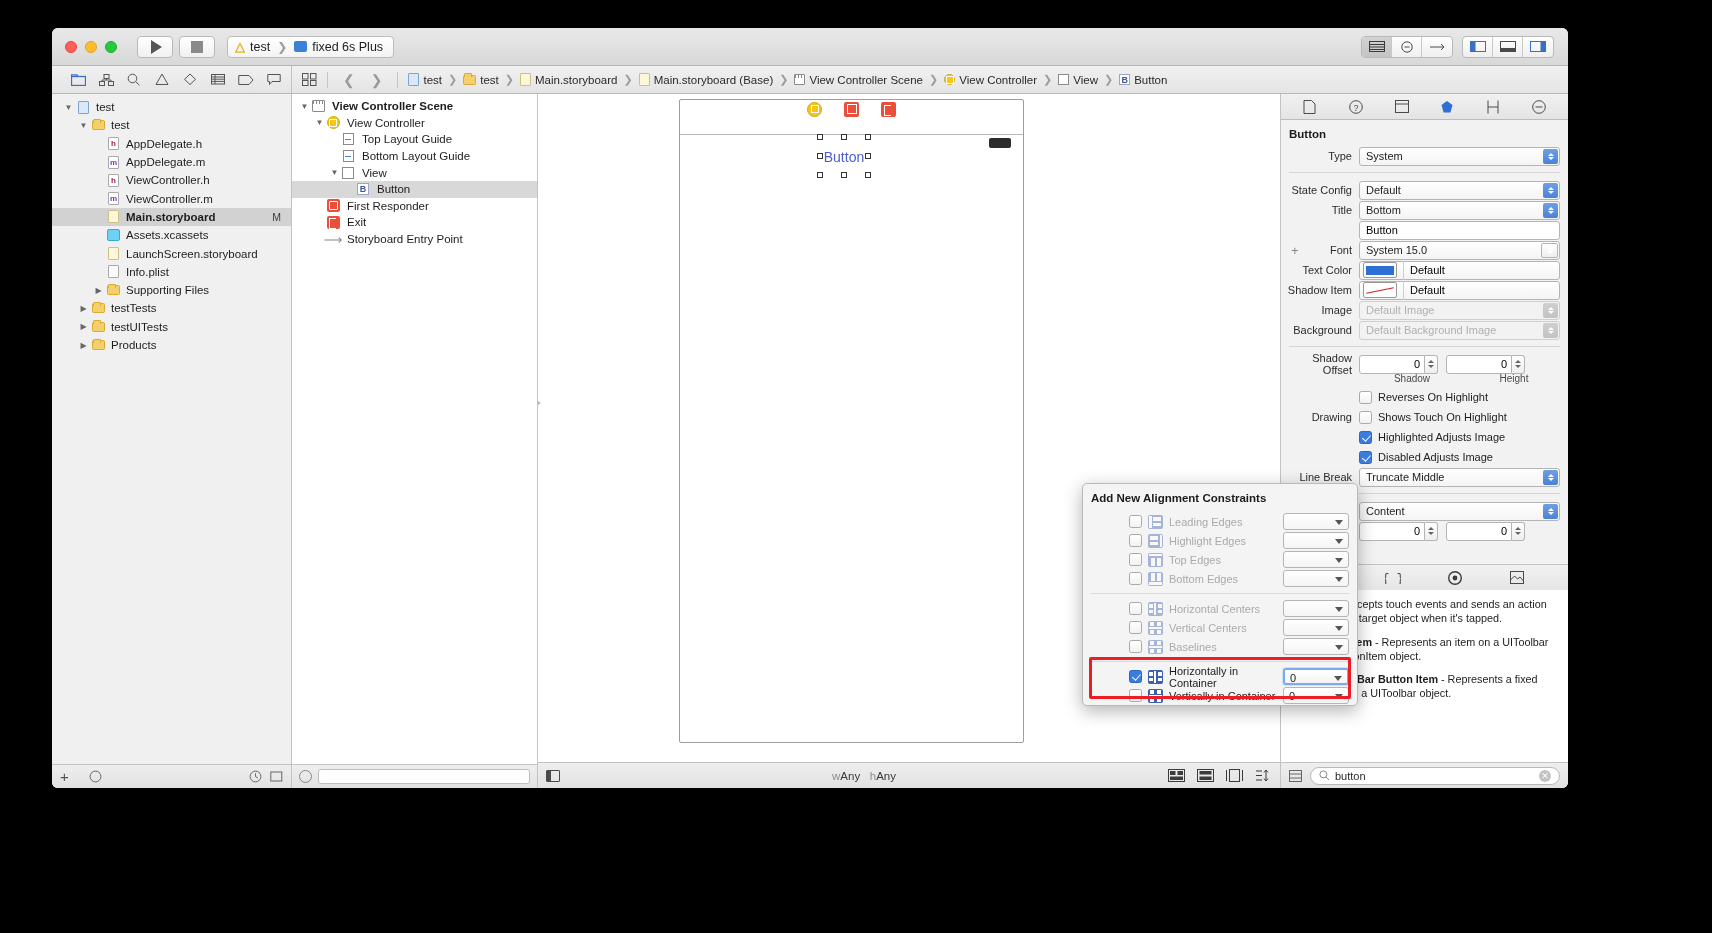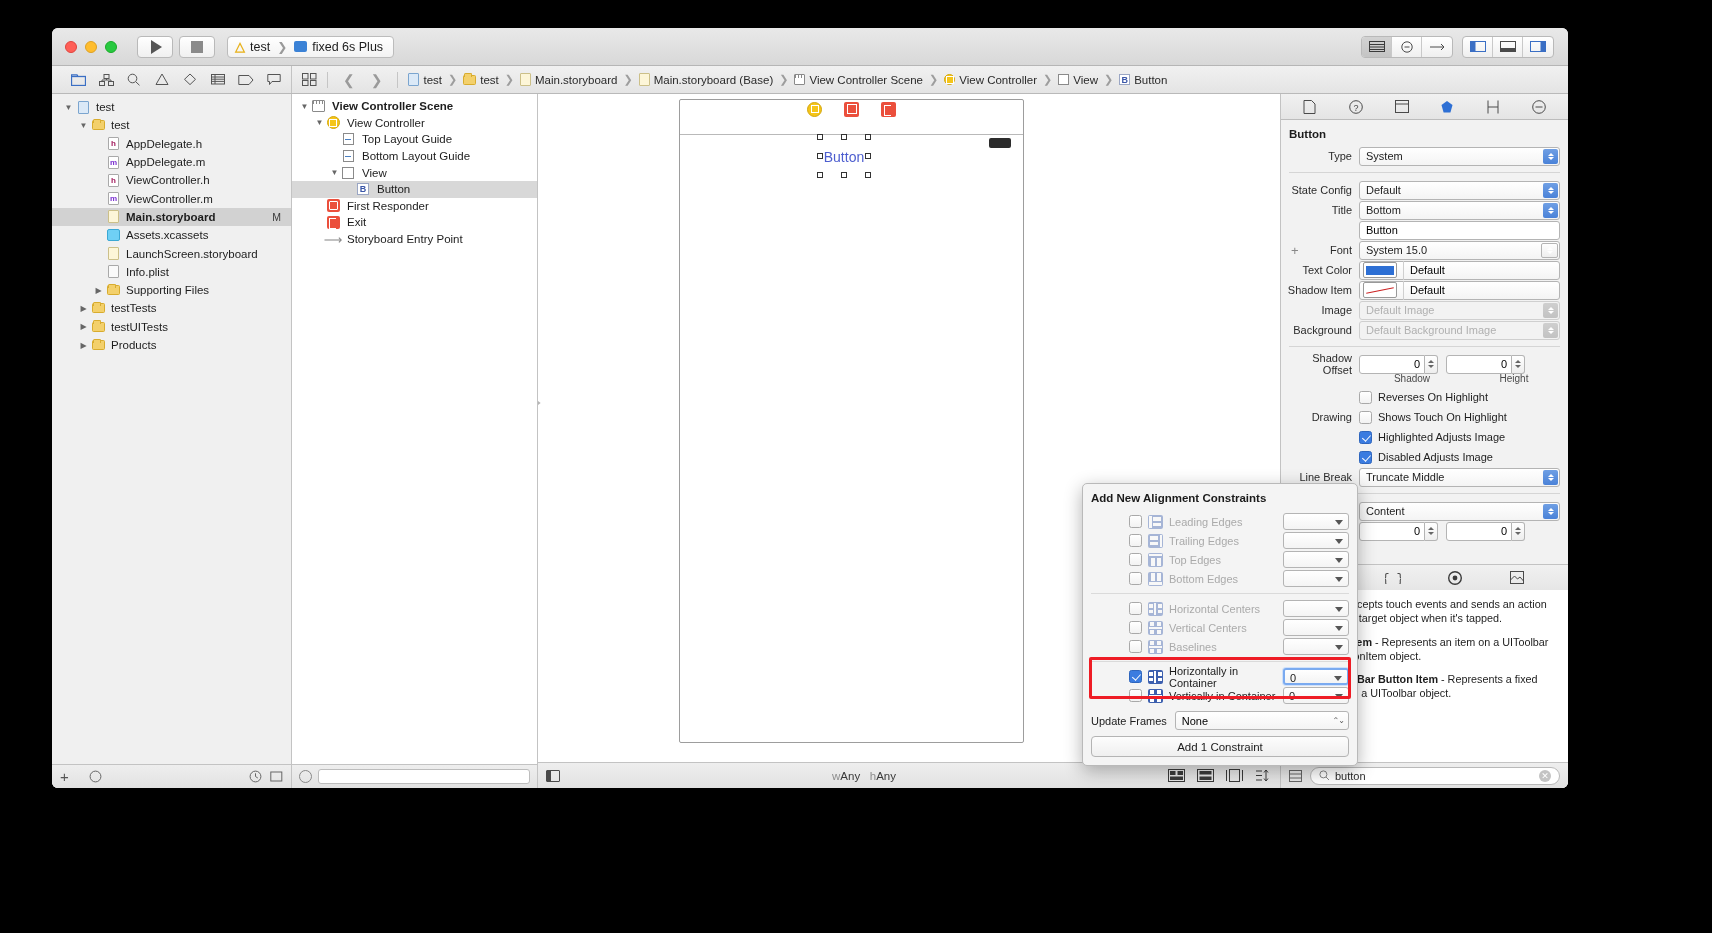--- a/index.html
+++ b/index.html
@@ -1040,21 +1040,21 @@
             <span class="v"></span>
           </span>
         </div>
         <div class="pop-row">
           <span class="chk"></span>
           <span class="cicon dim">
             <i style="right:1px;top:1px;width:2.5px;height:12px;"></i>
             <i style="left:2px;top:2.5px;width:8px;height:3.5px;"></i>
             <i style="left:2px;top:8px;width:8px;height:3.5px;"></i>
           </span>
-          <span class="nm">Trailing Edges</span>
+          <span class="nm">Highlight Edges</span>
           <span class="pop-select">
             <span class="v"></span>
           </span>
         </div>
         <div class="pop-row">
           <span class="chk"></span>
           <span class="cicon dim">
             <i style="left:1px;top:1px;width:13px;height:2.5px;"></i>
             <i style="left:2.5px;top:5px;width:4px;height:8px;"></i>
             <i style="left:8.5px;top:5px;width:4px;height:8px;"></i>
@@ -1143,24 +1143,15 @@
             <i style="left:2px;top:9px;width:4px;height:4px;"></i>
             <i style="left:9px;top:9px;width:4px;height:4px;"></i>
           </span>
           <span class="nm">Vertically in Container</span>
           <span class="pop-select">
             <span class="v">0</span>
           </span>
         </div>
       </div>
     <div class="redbox"></div>
-    <div class="pop-footer">
-      <div class="uf-row">
-        <span class="uf-label">Update Frames</span>
-        <span class="uf-sel">
-            <span>None</span>
-          </span>
-      </div>
-      <div class="addbtn">Add 1 Constraint</div>
-    </div>
   </div>
 
 </div>
 
 </body></html>

